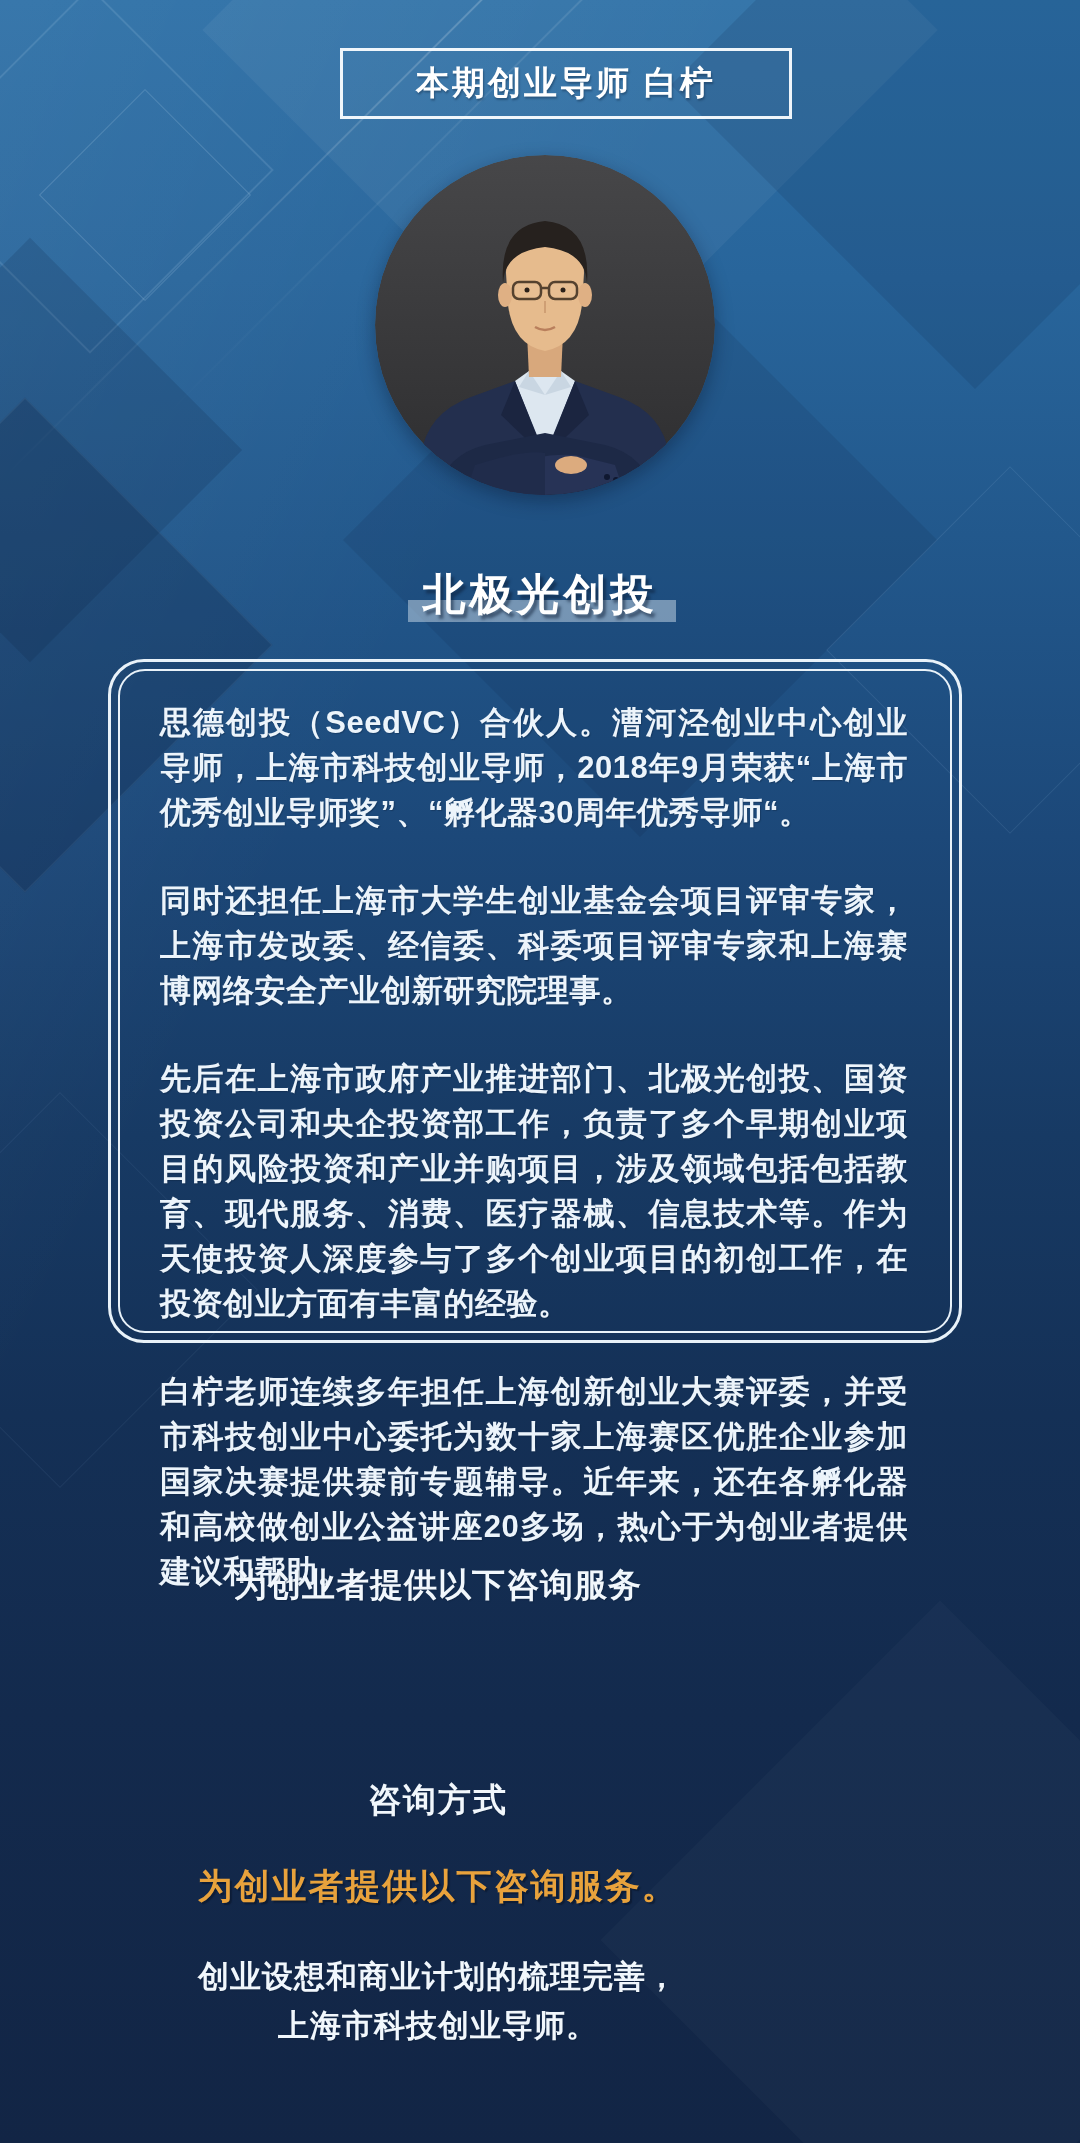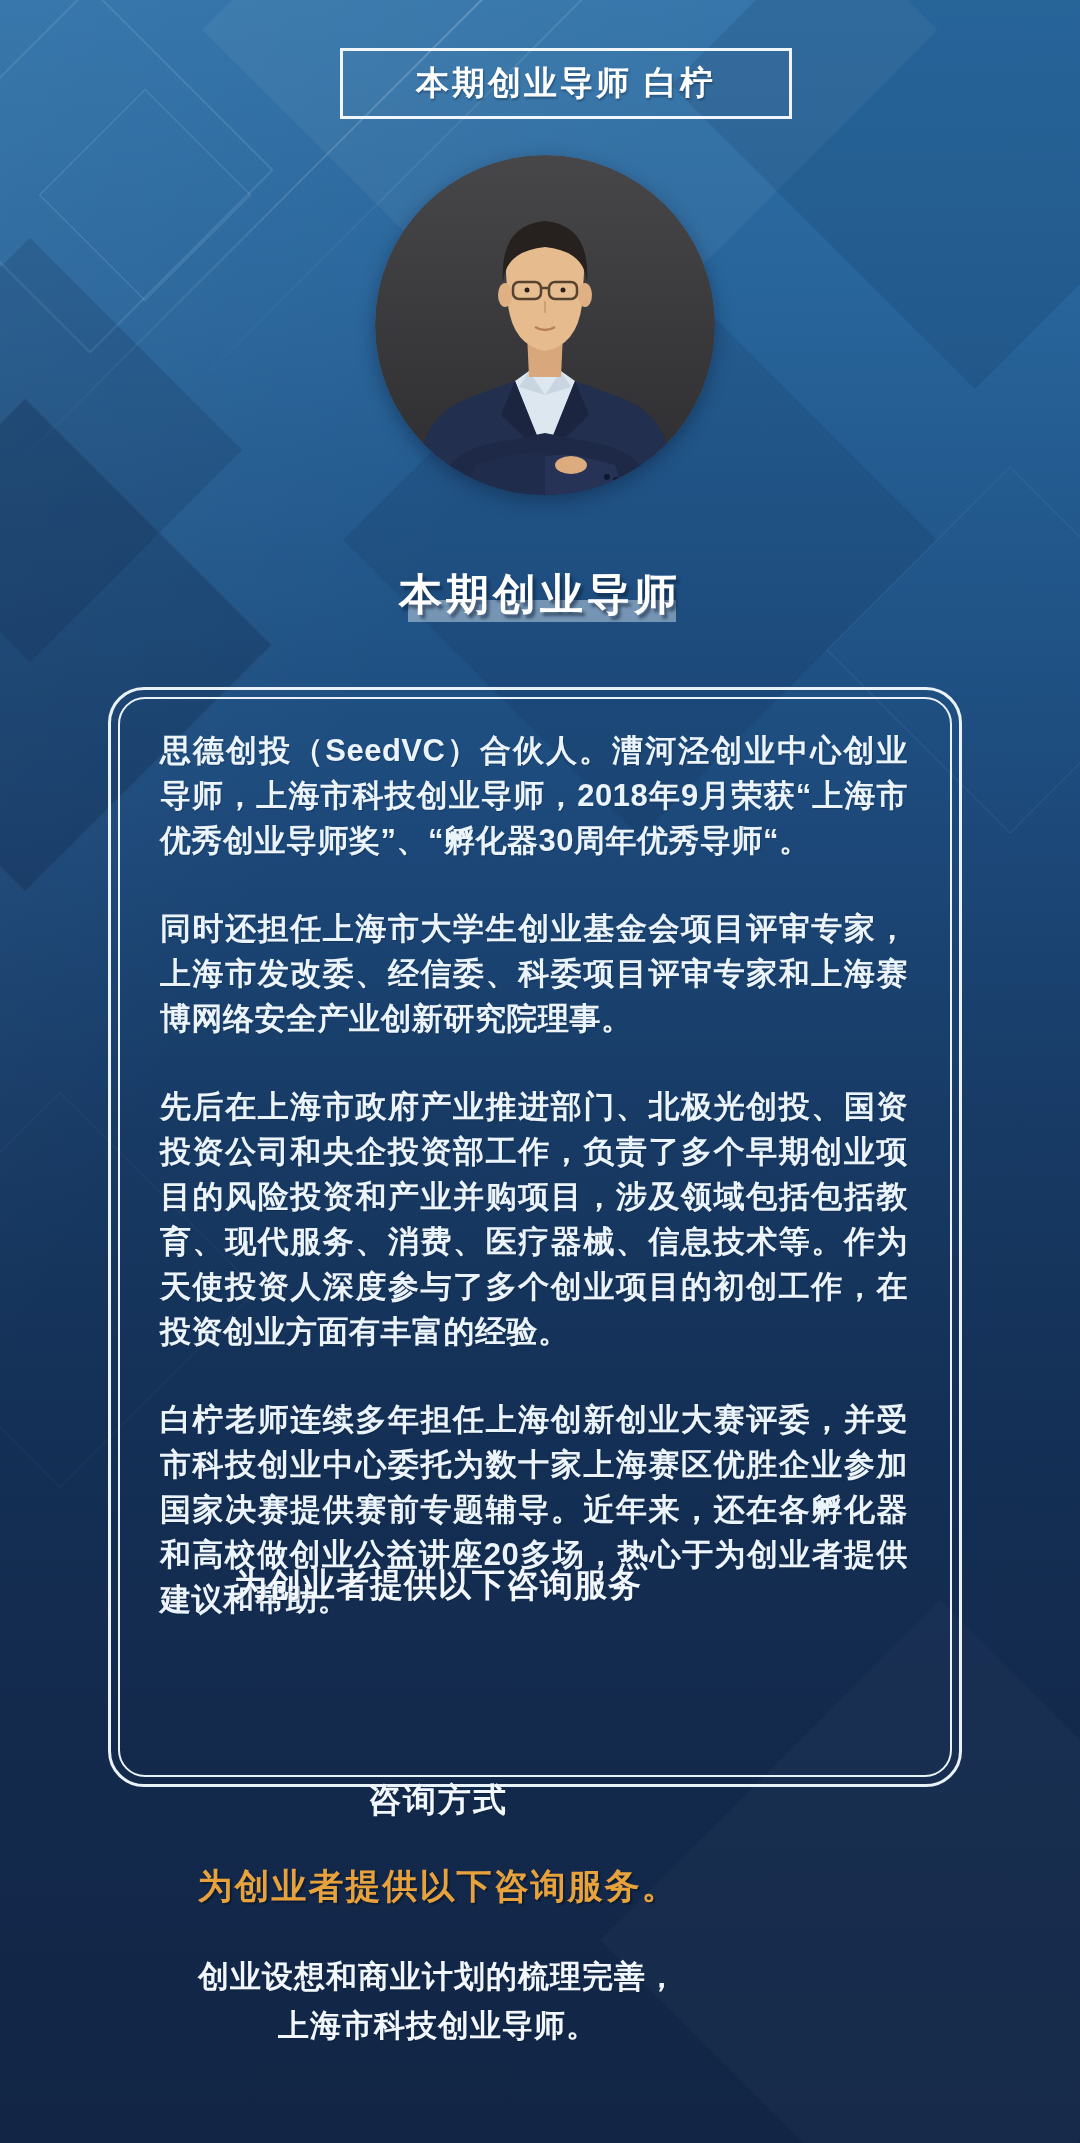--- a/index.html
+++ b/index.html
@@ -48,22 +48,22 @@
     position:absolute;left:408px;top:600px;width:268px;height:22px;
     background:rgba(226,237,246,0.45);
   }
   .section-title{
     position:absolute;left:0;top:566px;width:1080px;margin:0;
     text-align:center;color:#ffffff;font-size:43px;font-weight:bold;letter-spacing:4px;
     text-shadow:3px 4px 3px rgba(10,25,50,0.5);
   }
 
   .bio-box{
-    position:absolute;left:108px;top:659px;width:854px;height:1100px;
-    border:3px solid #E9F2F9;border-radius:36px;margin-top:28px;
+    position:absolute;left:108px;top:659px;width:854px;height:684px;
+    border:3px solid #E9F2F9;border-radius:36px;
   }
   .bio-inner{
     position:absolute;left:7px;top:7px;right:7px;bottom:7px;
     border:2px solid #E9F2F9;border-radius:27px;
     padding:29px 42px 0 40px;
   }
   .bio-inner p{
     margin:0 0 43px 0;
     font-size:31px;line-height:45px;font-weight:600;
     color:#ECF4FB;letter-spacing:0.5px;text-align:justify;
@@ -136,21 +136,21 @@
         <path d="M100,340 Q140,296 200,300 L240,310 L250,340 Z" fill="#273356"></path>
         <path d="M90,340 L100,310 Q150,294 170,298 L170,340 Z" fill="#202C4B"></path>
         <ellipse cx="196" cy="310" rx="16" ry="9" fill="#DCAB7E"></ellipse>
         <circle cx="232" cy="322" r="3" fill="#0F1830"></circle>
         <circle cx="241" cy="325" r="3" fill="#0F1830"></circle>
       </g>
     </svg>
   </div>
 
   <div class="title-bar"></div>
-  <h1 class="section-title">本期创业导师</h1>
+  <h1 class="section-title">北极光创投</h1>
 
   <div class="bio-box">
     <div class="bio-inner">
       <p>思德创投（SeedVC）合伙人。漕河泾创业中心创业导师，上海市科技创业导师，2018年9月荣获“上海市优秀创业导师奖”、“孵化器30周年优秀导师“。</p>
       <p>同时还担任上海市大学生创业基金会项目评审专家，上海市发改委、经信委、科委项目评审专家和上海赛博网络安全产业创新研究院理事。</p>
       <p>先后在上海市政府产业推进部门、北极光创投、国资投资公司和央企投资部工作，负责了多个早期创业项目的风险投资和产业并购项目，涉及领域包括包括教育、现代服务、消费、医疗器械、信息技术等。作为天使投资人深度参与了多个创业项目的初创工作，在投资创业方面有丰富的经验。</p>
       <p>白柠老师连续多年担任上海创新创业大赛评委，并受市科技创业中心委托为数十家上海赛区优胜企业参加国家决赛提供赛前专题辅导。近年来，还在各孵化器和高校做创业公益讲座20多场，热心于为创业者提供建议和帮助。</p>
     </div>
   </div>
 

